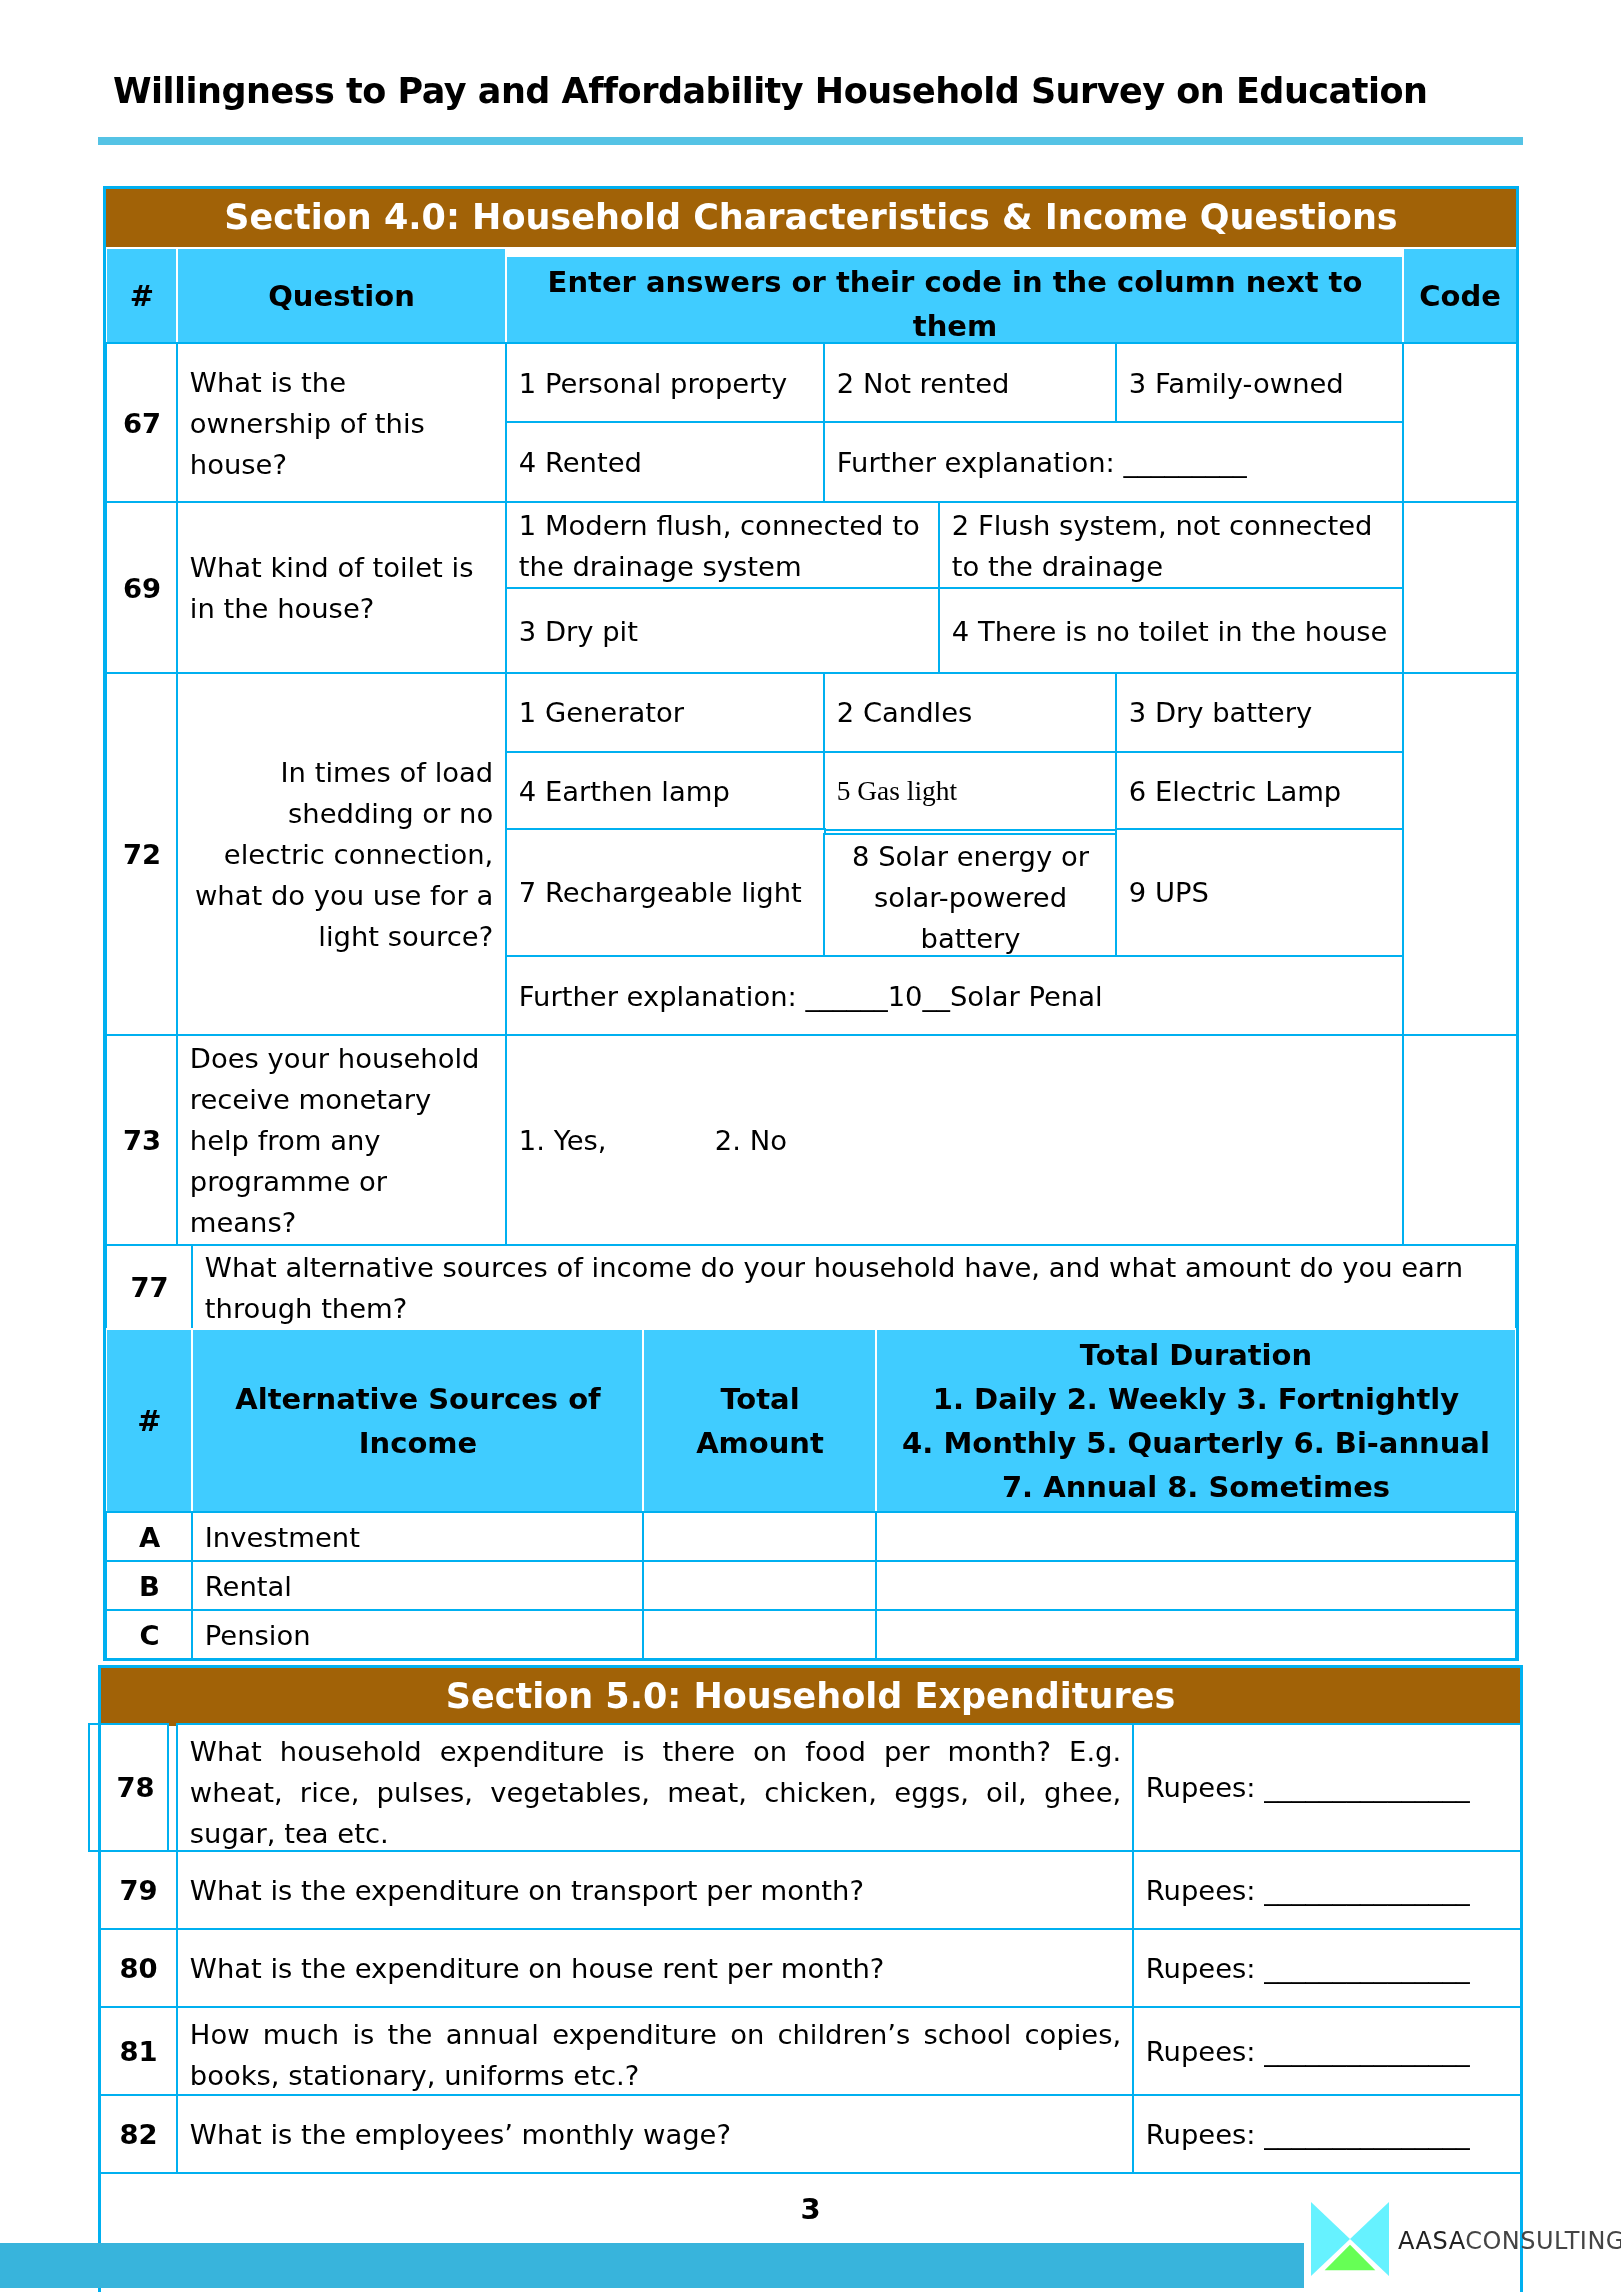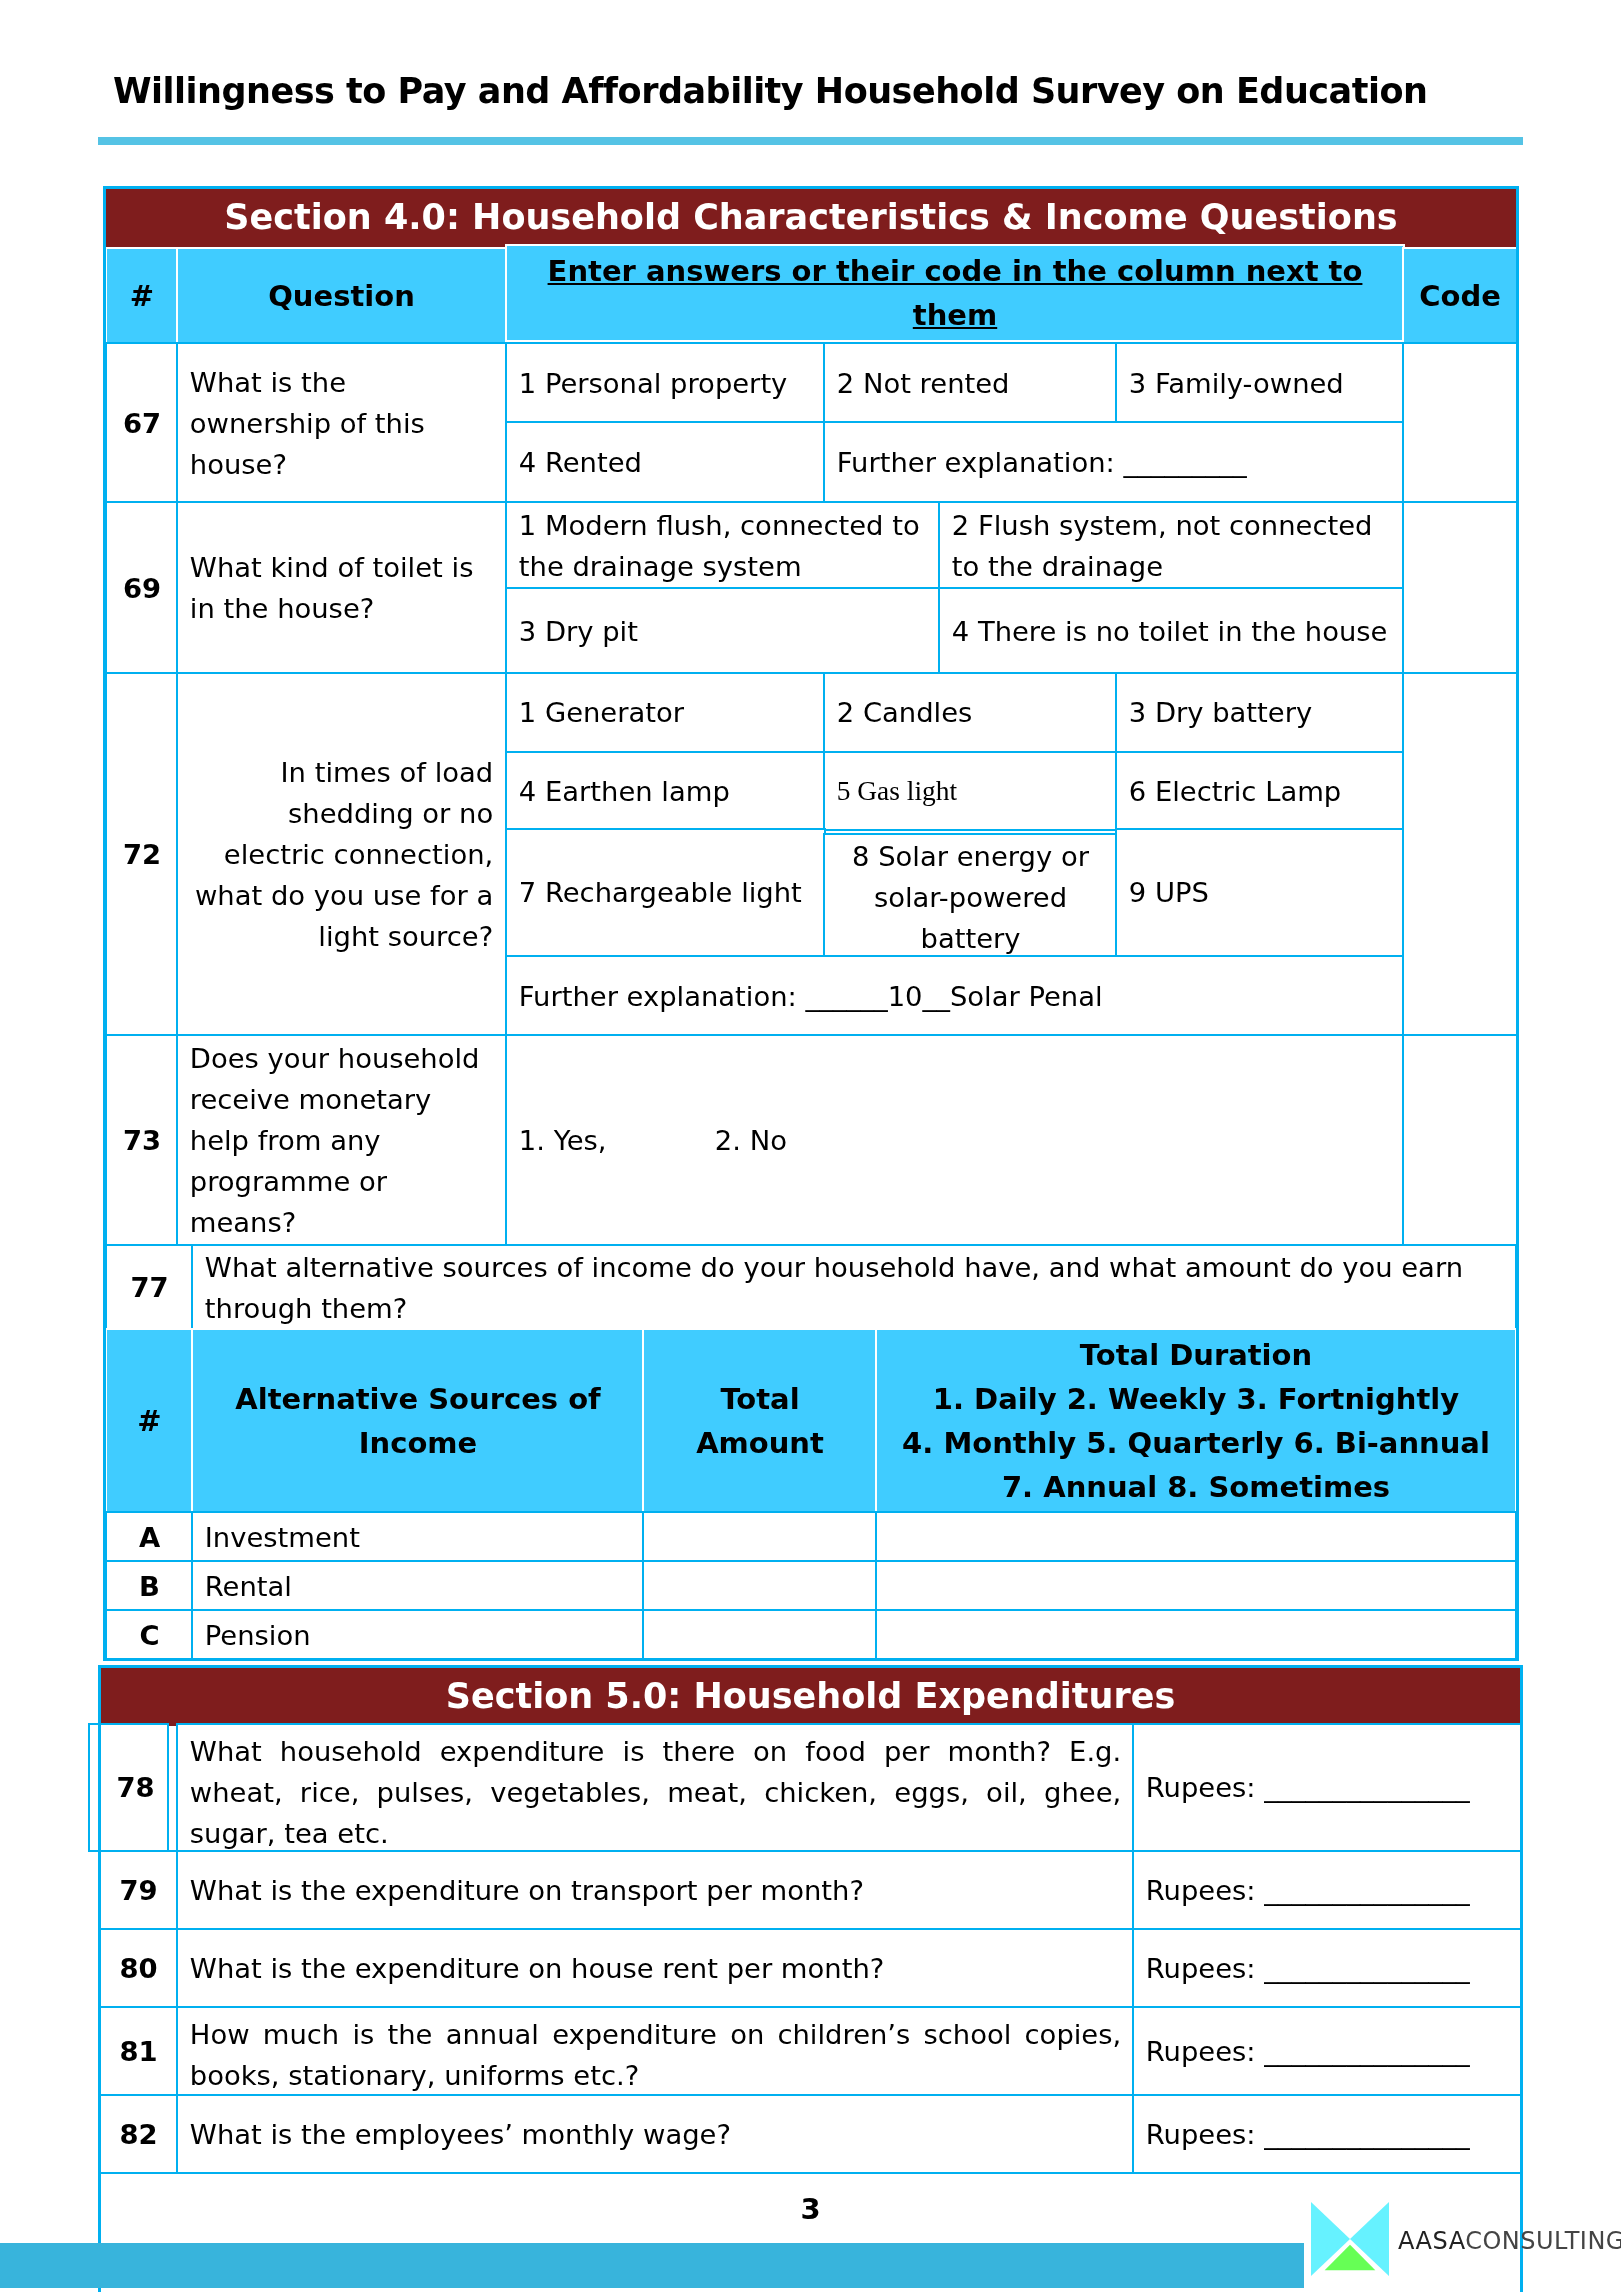--- a/index.html
+++ b/index.html
@@ -5,41 +5,41 @@
   * { box-sizing: border-box; margin: 0; padding: 0; }
   html, body { width: 1621px; height: 2293px; background: #ffffff; overflow: hidden; }
   body { position: relative; font-family: "DejaVu Sans", "Liberation Sans", sans-serif; color: #000; }
 
   .doc-title { position: absolute; left: 113px; top: 71px; font-size: 35px; font-weight: bold; letter-spacing: -0.5px; white-space: nowrap; }
   .title-rule { position: absolute; left: 98px; top: 137px; width: 1425px; height: 7.8px; background: #55C3E5; }
   .cell { position: absolute; border: 2.9px solid #00B0F0; background: #fff; display: flex; align-items: center; font-size: 27.4px; line-height: 41px; padding: 0 11.8px; }
   .cell.center { justify-content: center; text-align: center; }
   .cell.bold { font-weight: bold; }
   .hdr { background: #40CCFF; border-color: #ffffff; font-weight: bold; font-size: 29px; line-height: 44px; }
-  .section-bar { position: absolute; background: #7f1d1d; color: #fff; font-weight: bold; font-size: 35px; display: flex; align-items: center; justify-content: center; }
+  .section-bar { position: absolute; background: #a16207; color: #fff; font-weight: bold; font-size: 35px; display: flex; align-items: center; justify-content: center; }
   .outer { position: absolute; border: 3.9px solid #00B0F0; pointer-events: none; }
   .justify { text-align: justify; text-align-last: left; display: block; padding-top: 5.9px; }
 
   .page-num { position: absolute; left: 794px; top: 2192px; font-size: 29px; font-weight: bold; width: 33px; text-align: center; }
   .bottom-bar { position: absolute; left: 0; top: 2243px; width: 1304px; height: 45px; background: #38B4DC; }
   .logo { position: absolute; left: 1309px; top: 2200px; width: 82px; height: 76px; }
   .logo-text { position: absolute; left: 1398px; top: 2227px; font-size: 24px; color: #222; letter-spacing: 0.5px; white-space: nowrap; }
   .logo-text span.light { color: #444; }
 </style>
 </head>
 <body>
 
 <div class="doc-title">Willingness to Pay and Affordability Household Survey on Education</div>
 <div class="title-rule"></div>
 
 <div class="section-bar" style="left:103px; top:186px; width:1416px; height:61px;">Section 4.0: Household Characteristics &amp; Income Questions</div>
 
 <div class="cell hdr center" style="left:105px; top:247px; width:74px; height:98px;">#</div>
 <div class="cell hdr center" style="left:176px; top:247px; width:331px; height:98px;">Question</div>
-<div class="cell hdr center" style="left:505px; top:244px; width:900px; height:98px;text-decoration:underline;">Enter answers or their code in the column next to them</div>
+<div class="cell hdr center" style="left:505px; top:255px; width:900px; height:98px;">Enter answers or their code in the column next to them</div>
 <div class="cell hdr center" style="left:1402px; top:247px; width:116px; height:98px;">Code</div>
 
 <div class="cell bold center" style="left:105px; top:342px; width:74px; height:162px;">67</div>
 <div class="cell" style="left:176px; top:342px; width:331px; height:162px;">What is the ownership of this house?</div>
 <div class="cell" style="left:505px; top:342px; width:321px; height:82px;">1 Personal property</div>
 <div class="cell" style="left:823px; top:342px; width:295px; height:82px;">2 Not rented</div>
 <div class="cell" style="left:1115px; top:342px; width:289px; height:82px;">3 Family-owned</div>
 <div class="cell" style="left:505px; top:421px; width:321px; height:82px;">4 Rented</div>
 <div class="cell" style="left:823px; top:421px; width:581px; height:82px;">Further explanation: _________</div>
 <div class="cell" style="left:1402px; top:342px; width:116px; height:162px;"></div>

